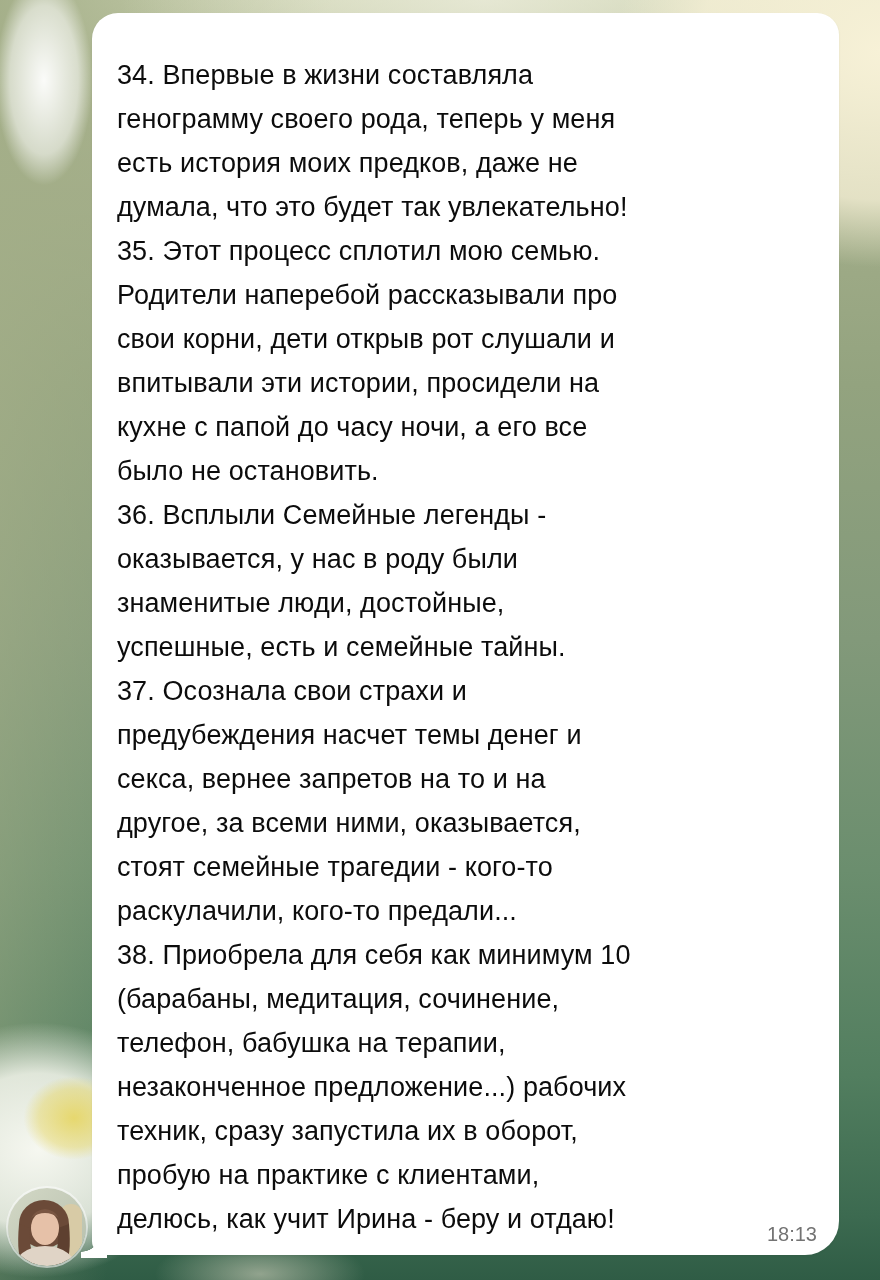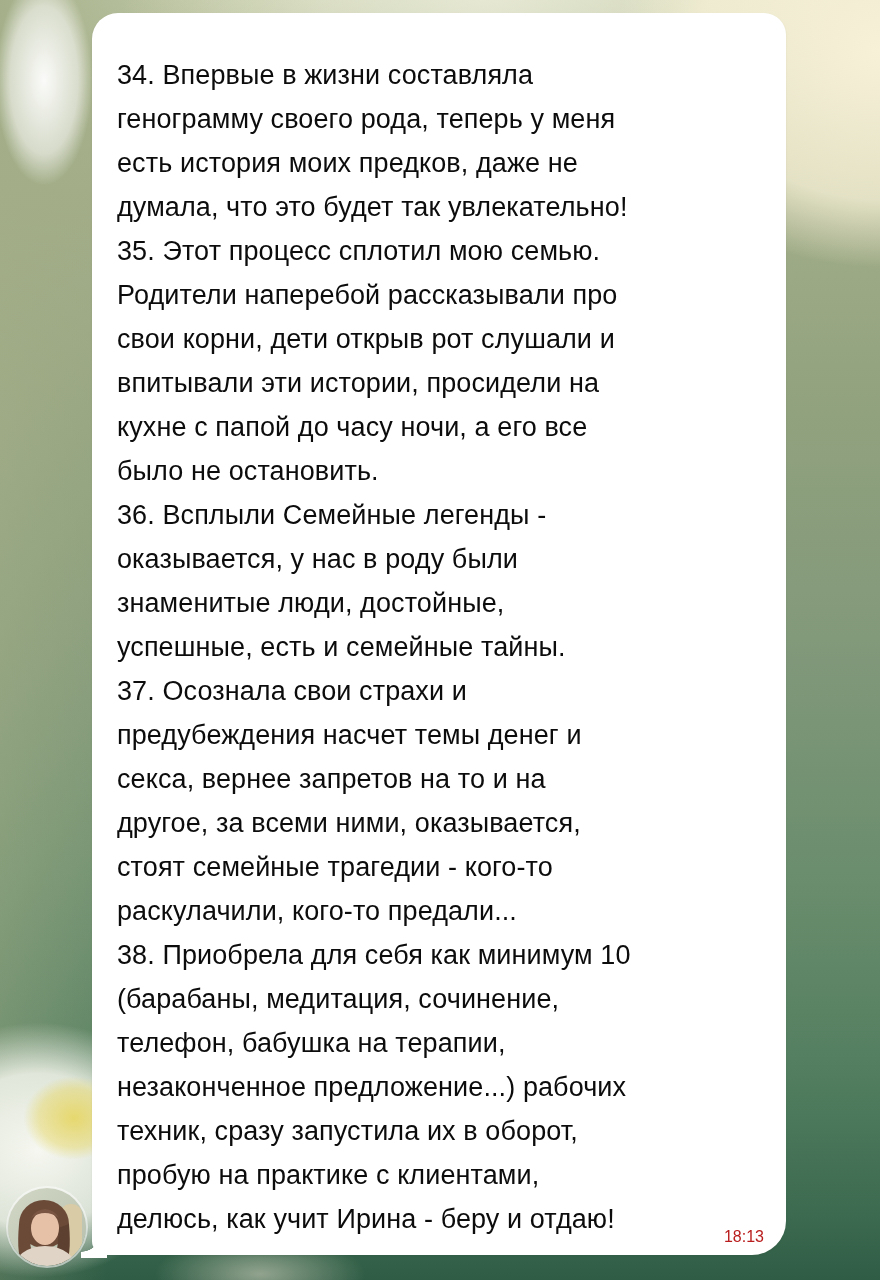--- a/index.html
+++ b/index.html
@@ -34,21 +34,21 @@
         rgba(163,174,136,0.95) 0%, rgba(163,174,136,0.55) 12%, rgba(163,174,136,0) 30%),
       
       linear-gradient(to bottom,
         #cdd3b2 0%, #a8b18d 10%, #93a37f 30%, #82997a 50%,
         #6b8e6e 68%, #527e5f 84%, #3c6a50 95%, #2f5c45 100%);
   }
 
   .bubble {
     position: absolute;
     left: 92px; top: 13px;
-    width: 694px;
+    width: 747px;
     border-radius: 26px 22px 34px 14px;
     background: #ffffff;
     padding: 40px 20px 14px 25px;
     box-shadow: 0 1px 2px rgba(40,60,45,0.10);
   }
 
   .bubble-tail {
     position: absolute;
     left: -11px; bottom: -3px;
     width: 26px; height: 26px;
@@ -59,22 +59,22 @@
     white-space: pre-line;
     font-size: 27px;
     line-height: 44px;
     color: #0c0c0c;
     letter-spacing: 0.1px;
   }
 
   .msg-time {
     position: absolute;
     right: 22px; bottom: 9px;
-    font-size: 16px;
-    color: #b91c1c;
+    font-size: 20px;
+    color: #737373;
   }
 
   .avatar {
     position: absolute;
     left: 8px; top: 1188px;
     width: 78px; height: 78px;
     border-radius: 50%;
     overflow: hidden;
     box-shadow: 0 0 0 2px rgba(255,255,255,0.55), 0 1px 3px rgba(40,60,45,0.25);
   }

